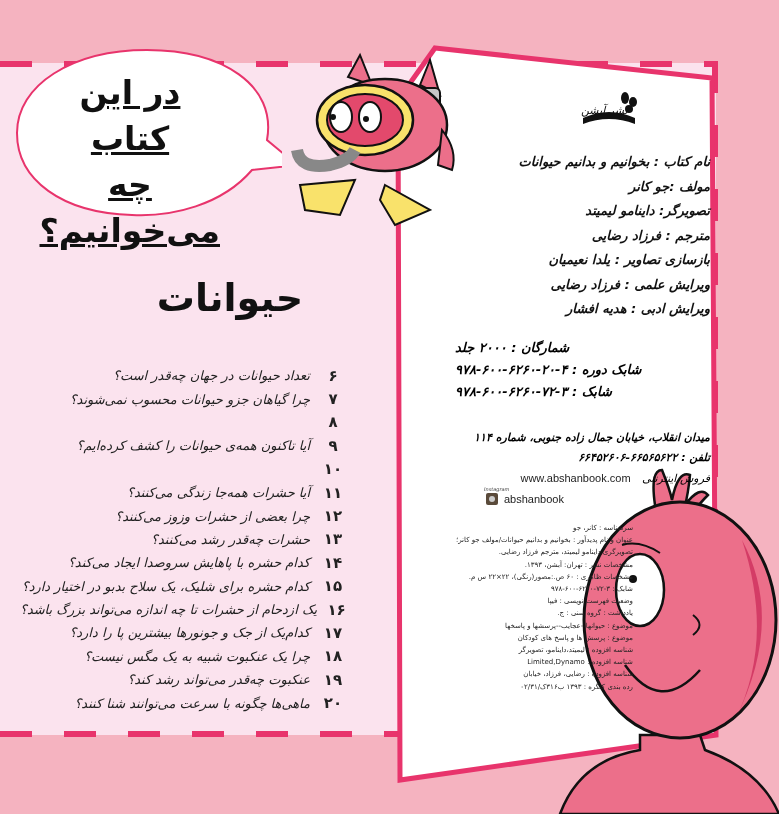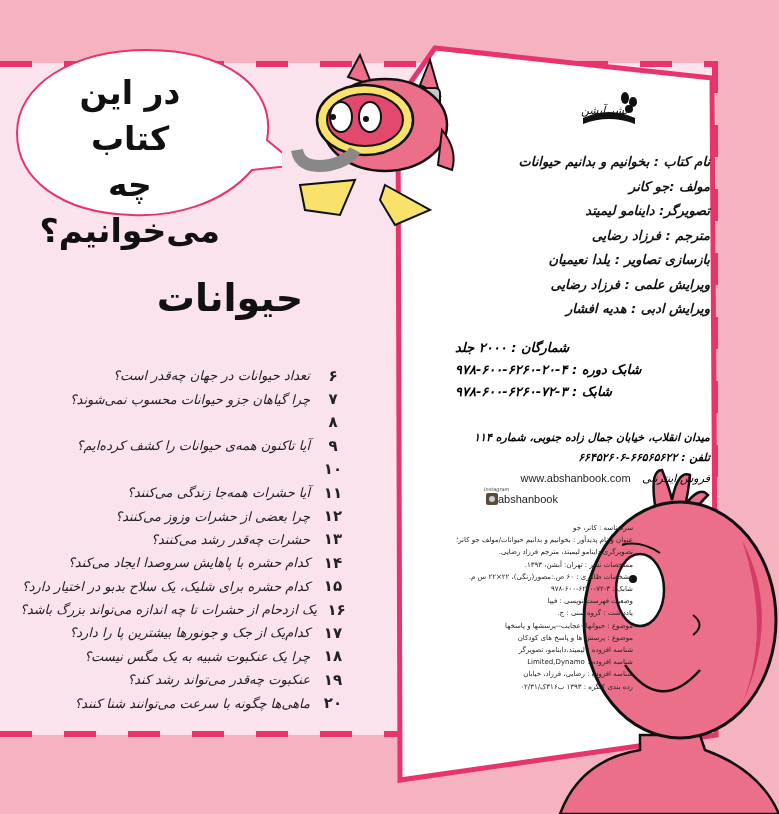--- a/index.html
+++ b/index.html
@@ -1,37 +1,37 @@
 <!DOCTYPE html>
 <html><head>
 <meta charset="utf-8">
 <style>
   html, body { margin:0; padding:0; }
   body { width:779px; height:814px; position:relative; overflow:hidden; background:#f5b3c0; font-family:"DejaVu Sans", sans-serif; }
   .inner { position:absolute; left:0; top:63px; width:716px; height:672px; background:#fbe3ee; }
   .dash-h { position:absolute; height:6px; background-image:repeating-linear-gradient(90deg,#e8346c 0 32px,transparent 32px 64px); }
   .dash-v { position:absolute; width:6px; background-image:repeating-linear-gradient(180deg,#e8346c 0 32px,transparent 32px 64px); }
   .bubble { position:absolute; left:12px; top:45px; width:270px; height:175px; }
-  .bubble-text { position:absolute; left:40px; top:70px; width:180px; direction:rtl; text-align:center; font-weight:bold; font-size:33px; line-height:46px; color:#111; }
+  .bubble-text { position:absolute; left:40px; top:70px; width:180px; direction:rtl; text-align:center; font-weight:bold; font-size:33px; line-height:46px; color:#111;text-decoration:underline; }
   .sheet { position:absolute; left:0; top:0; width:779px; height:814px; pointer-events:none; }
   .section-title { position:absolute; left:150px; top:276px; width:160px; direction:rtl; text-align:center; font-size:38px; font-weight:bold; color:#111; }
   .toc { position:absolute; left:20px; top:364px; width:330px; direction:rtl; }
   .toc-row { display:flex; align-items:center; height:23.4px; font-size:13px; color:#222; font-style:italic; white-space:nowrap; }
   .toc-num { width:34px; text-align:center; font-weight:bold; font-style:normal; font-size:15px; }
   .toc-title { padding-right:6px; }
   .info { position:absolute; left:455px; top:150px; width:255px; direction:rtl; text-align:right; color:#111; }
   .info-line { font-size:13px; font-weight:bold; font-style:italic; line-height:24.5px; white-space:nowrap; }
   .stats { position:absolute; left:455px; top:337px; width:255px; direction:rtl; text-align:left; }
   .stats .info-line { line-height:22px; }
   .addr { position:absolute; left:440px; top:428px; width:270px; direction:rtl; text-align:right; }
   .addr .info-line { font-size:11px; line-height:20px; }
   .web { position:absolute; left:440px; top:472px; width:270px; direction:rtl; text-align:right; font-size:11px; }
   .web-label { font-weight:normal; font-style:italic; margin-left:8px; }
   .web-url { direction:ltr; unicode-bidi:embed; font-family:"Liberation Sans", sans-serif; font-size:11px; color:#222; }
-  .insta { position:absolute; left:486px; top:493px; font-family:"Liberation Sans", sans-serif; font-size:11px; color:#222; display:flex; align-items:center; }
+  .insta { position:absolute; left:486px; top:493px; font-family:"Liberation Sans", sans-serif; font-size:11px; color:#222; display:flex; align-items:center; gap:6px; }
   .insta-lbl { position:absolute; left:484px; top:486px; font-size:5px; color:#444; font-style:italic; }
   .insta-icon { width:12px; height:12px; border-radius:2px; background:#5a4a3a; position:relative; }
   .insta-icon::after { content:""; position:absolute; left:3px; top:3px; width:6px; height:6px; border-radius:50%; background:#ccc; }
   .cip { position:absolute; left:420px; top:522px; width:213px; direction:rtl; text-align:right; font-size:7px; line-height:12.2px; color:#222; white-space:nowrap; }
   .logo { position:absolute; left:575px; top:88px; width:68px; height:42px; }
 </style>
 </head>
 <body>
 
 <div class="inner"></div>

